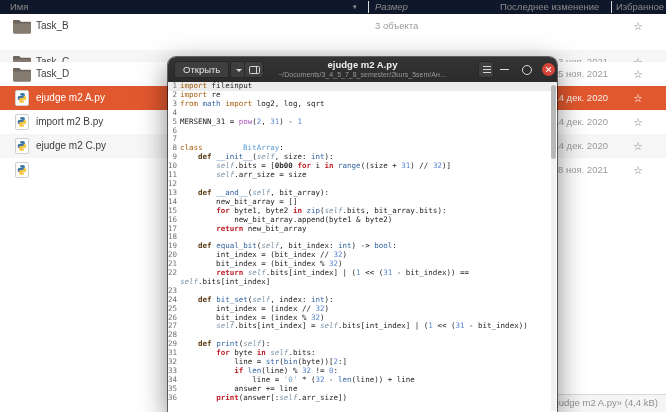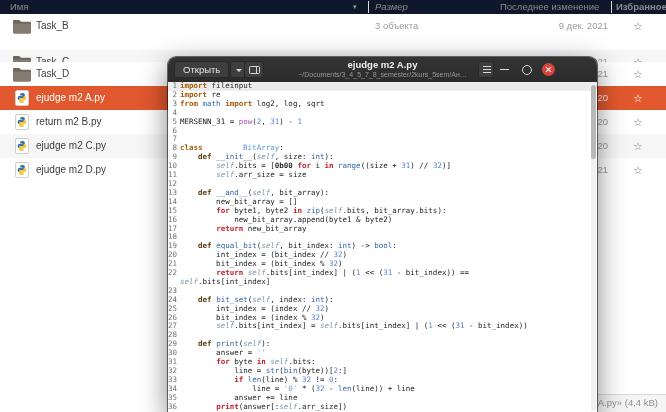--- a/index.html
+++ b/index.html
@@ -11,21 +11,21 @@
   
   .fm-header{
     position:absolute;top:0;left:0;right:0;height:14px;
     background:#0f172a;border-bottom:1px solid #dcdcdc;
     font-size:9.5px;color:#8b8b8b;line-height:14px;z-index:1;
   }
   .fm-header .h-name{position:absolute;left:10px;}
   .fm-header .h-sort{position:absolute;left:353px;top:0;font-size:7px;color:#9a9a9a;line-height:14px;}
   .fm-header .h-size{position:absolute;left:375px;font-style:italic;}
   .fm-header .h-mod{position:absolute;left:500px;width:108px;text-align:left;}
-  .fm-header .h-star{position:absolute;left:616px;font-weight:bold;}
+  .fm-header .h-star{position:absolute;left:616px;}
   .fm-header .vsep{position:absolute;top:1px;width:1px;height:12px;background:#dcdcdc;}
   .fm-rows{position:absolute;top:0;left:0;right:0;z-index:1;}
   .fm-row{position:absolute;left:0;right:0;height:24px;background:#ffffff;}
   .fm-row.alt{background:#f6f6f6;}
   .fm-row.sel{background:var(--c-accent,#e2582e);}
   .fm-row .c-icon{position:absolute;left:12px;top:5px;width:20px;height:15px;}
   .fm-row .c-icon.py{left:15px;top:4px;width:14px;height:16px;}
   .fm-row .c-name{position:absolute;left:36px;line-height:24px;font-size:10px;color:#3c3c3c;}
   .fm-row .c-size{position:absolute;left:375px;line-height:24px;font-size:9.5px;color:#9b9b9b;}
   .fm-row .c-date{position:absolute;left:500px;width:108px;text-align:right;line-height:24px;font-size:9.5px;color:#9b9b9b;}
@@ -35,21 +35,21 @@
   .fm-row.sel .c-date{color:rgba(255,255,255,.9);}
   .fm-row.sel .c-star{color:#ffffff;}
   .statusbar{
     position:absolute;right:0;bottom:0;height:17px;z-index:5;
     background:#f5f5f5;border:1px solid #d9d9d9;border-right:0;border-bottom:0;
     border-top-left-radius:5px;padding:0 8px 0 10px;
     font-size:9.5px;color:#8f8f8f;line-height:16px;white-space:nowrap;
   }
   
   .editor{
-    position:absolute;left:168px;top:57px;width:429px;height:355px;z-index:10;
+    position:absolute;left:168px;top:57px;width:389px;height:355px;z-index:10;
     border-radius:8px 8px 0 0;background:#ffffff;
     box-shadow:0 8px 28px rgba(0,0,0,.5),0 0 0 1px rgba(0,0,0,.55);
   }
   .headerbar{
     position:absolute;top:0;left:0;right:0;height:25px;
     background:linear-gradient(#343434,#2b2b2b);
     border-bottom:1px solid #1d1d1d;border-radius:8px 8px 0 0;
   }
   .hb-btn{
     box-sizing:border-box;height:17px;background:#3e3e3e;border:1px solid #272727;
@@ -76,21 +76,21 @@
   .wc-close::before,.wc-close::after{content:"";position:absolute;left:3px;top:6px;width:7px;height:1px;background:#ffffff;}
   .wc-close::before{transform:rotate(45deg);}
   .wc-close::after{transform:rotate(-45deg);}
   
   .codearea{position:absolute;top:25px;left:0;right:0;bottom:0;background:#ffffff;overflow:hidden;}
   .crow{display:flex;height:8.92px;line-height:8.92px;white-space:pre;
     font-family:"DejaVu Sans Mono",monospace;font-size:7.5px;color:var(--c-text,#1c1c1c);}
   .crow.cur{background:#ececec;}
   .ln{flex:none;width:9px;padding-right:3px;text-align:right;color:#737373;}
   .ct{flex:1 1 auto;overflow:hidden;}
-  .tk-k{color:var(--c-kw-import,#a45a08);font-weight:bold;}
+  .tk-k{color:var(--c-kw-import,#a45a08);font-weight:normal;}
   .tk-d{color:var(--c-kw-def,#5a3a10);font-weight:bold;}
   .tk-f{color:var(--c-kw-flow,#c01f28);font-weight:bold;}
   .tk-b{color:var(--c-builtin,#3465a4);text-align:center;}
   .tk-c{color:var(--c-class-name,#5b9bd5);padding-left:36px;}
   .tk-n{color:var(--c-number,#5b86d2);}
   .tk-s{color:var(--c-string,#74a0c4);}
   .tk-e{color:var(--c-self,#7d95aa);font-style:italic;}
   .tk-m{color:var(--c-builtin-magenta,#ad53bd);margin-top:45px;}
   .tk-h{color:#2b2b2b;font-weight:bold;}
   .tk-p{color:var(--c-text,#1c1c1c);}
@@ -113,21 +113,20 @@
 <div class="fm-rows" id="fm-rows">
     <div class="fm-row" style="top: 14px;">
       <span class="c-icon">
   <svg width="20" height="15" viewBox="0 0 20 15">
     <path d="M1 2.2C1 1.5 1.5 1 2.2 1h5l1.8 1.8h8.8c.7 0 1.2.5 1.2 1.2v9.3c0 .7-.5 1.2-1.2 1.2H2.2C1.5 14.5 1 14 1 13.3z" fill="#6e655d"></path>
     <path d="M1 4.6h18v8.7c0 .7-.5 1.2-1.2 1.2H2.2C1.5 14.5 1 14 1 13.3z" fill="#867b71"></path>
   </svg>
 </span>
       <span class="c-name">Task_B</span>
       <span class="c-size">3 объекта</span>
-      <span class="c-date">9 дек. 2021</span>
       <span class="c-star">☆</span>
     </div>
     <div class="fm-row alt" style="top: 50px;">
       <span class="c-icon">
   <svg width="20" height="15" viewBox="0 0 20 15">
     <path d="M1 2.2C1 1.5 1.5 1 2.2 1h5l1.8 1.8h8.8c.7 0 1.2.5 1.2 1.2v9.3c0 .7-.5 1.2-1.2 1.2H2.2C1.5 14.5 1 14 1 13.3z" fill="#6e655d"></path>
     <path d="M1 4.6h18v8.7c0 .7-.5 1.2-1.2 1.2H2.2C1.5 14.5 1 14 1 13.3z" fill="#867b71"></path>
   </svg>
 </span>
       <span class="c-name">Task_C</span>
@@ -161,21 +160,21 @@
       <span class="c-star">☆</span>
     </div>
     <div class="fm-row" style="top: 110px;">
       <span class="c-icon py">
   <svg width="14" height="16" viewBox="0 0 14 16">
     <rect x="0.5" y="0.5" width="13" height="15" rx="1.5" fill="#ffffff" stroke="#cfcfcf"></rect>
     <path d="M7 3c-1.7 0-1.9.8-1.9 1.4v1h2v.5H4.3C3.1 5.9 2.7 6.8 2.7 8s.4 2.1 1.6 2.1h1V9.2c0-.8.6-1.3 1.3-1.3h2.1c.6 0 1.1-.5 1.1-1.2V4.4C9.8 3.6 9 3 7 3z" fill="#3b77a8"></path>
     <path d="M7 13c1.7 0 1.9-.8 1.9-1.4v-1h-2v-.5h2.8c1.2 0 1.6-.9 1.6-2.1s-.4-2.1-1.6-2.1h-1v.9c0 .8-.6 1.3-1.3 1.3H5.3c-.6 0-1.1.5-1.1 1.2v2.3C4.2 12.4 5 13 7 13z" fill="#f5c542"></path>
   </svg>
 </span>
-      <span class="c-name">return m2 B.py</span>
+      <span class="c-name">import m2 B.py</span>
       <span class="c-size"></span>
       <span class="c-date">14 дек. 2020</span>
       <span class="c-star">☆</span>
     </div>
     <div class="fm-row alt" style="top: 134px;">
       <span class="c-icon py">
   <svg width="14" height="16" viewBox="0 0 14 16">
     <rect x="0.5" y="0.5" width="13" height="15" rx="1.5" fill="#ffffff" stroke="#cfcfcf"></rect>
     <path d="M7 3c-1.7 0-1.9.8-1.9 1.4v1h2v.5H4.3C3.1 5.9 2.7 6.8 2.7 8s.4 2.1 1.6 2.1h1V9.2c0-.8.6-1.3 1.3-1.3h2.1c.6 0 1.1-.5 1.1-1.2V4.4C9.8 3.6 9 3 7 3z" fill="#3b77a8"></path>
     <path d="M7 13c1.7 0 1.9-.8 1.9-1.4v-1h-2v-.5h2.8c1.2 0 1.6-.9 1.6-2.1s-.4-2.1-1.6-2.1h-1v.9c0 .8-.6 1.3-1.3 1.3H5.3c-.6 0-1.1.5-1.1 1.2v2.3C4.2 12.4 5 13 7 13z" fill="#f5c542"></path>
@@ -187,21 +186,20 @@
       <span class="c-star">☆</span>
     </div>
     <div class="fm-row" style="top: 158px;">
       <span class="c-icon py">
   <svg width="14" height="16" viewBox="0 0 14 16">
     <rect x="0.5" y="0.5" width="13" height="15" rx="1.5" fill="#ffffff" stroke="#cfcfcf"></rect>
     <path d="M7 3c-1.7 0-1.9.8-1.9 1.4v1h2v.5H4.3C3.1 5.9 2.7 6.8 2.7 8s.4 2.1 1.6 2.1h1V9.2c0-.8.6-1.3 1.3-1.3h2.1c.6 0 1.1-.5 1.1-1.2V4.4C9.8 3.6 9 3 7 3z" fill="#3b77a8"></path>
     <path d="M7 13c1.7 0 1.9-.8 1.9-1.4v-1h-2v-.5h2.8c1.2 0 1.6-.9 1.6-2.1s-.4-2.1-1.6-2.1h-1v.9c0 .8-.6 1.3-1.3 1.3H5.3c-.6 0-1.1.5-1.1 1.2v2.3C4.2 12.4 5 13 7 13z" fill="#f5c542"></path>
   </svg>
 </span>
-      <span class="c-name">ejudge m2 D.py</span>
       <span class="c-size"></span>
       <span class="c-date">18 ноя. 2021</span>
       <span class="c-star">☆</span>
     </div>
   </div>
 
 <div class="statusbar">
   <span>Выбран объект «ejudge m2 A.py» (4,4 kB)</span>
 </div>
 
@@ -256,21 +254,20 @@
         <div class="crow"><span class="ln">21</span><span class="ct"><span class="tk-p">        bit_index = (bit_index % </span><span class="tk-n">32</span><span class="tk-p">)</span></span></div>
         <div class="crow"><span class="ln">22</span><span class="ct"><span class="tk-p">        </span><span class="tk-f">return</span><span class="tk-p"> </span><span class="tk-e">self</span><span class="tk-p">.bits[int_index] | (</span><span class="tk-n">1</span><span class="tk-p"> &lt;&lt; (</span><span class="tk-n">31</span><span class="tk-p"> - bit_index)) ==</span></span></div>
         <div class="crow"><span class="ln"></span><span class="ct"><span class="tk-e">self</span><span class="tk-p">.bits[int_index]</span></span></div>
         <div class="crow"><span class="ln">23</span><span class="ct"></span></div>
         <div class="crow"><span class="ln">24</span><span class="ct"><span class="tk-p">    </span><span class="tk-d">def</span><span class="tk-p"> </span><span class="tk-b">bit_set</span><span class="tk-p">(</span><span class="tk-e">self</span><span class="tk-p">, index: </span><span class="tk-b">int</span><span class="tk-p">):</span></span></div>
         <div class="crow"><span class="ln">25</span><span class="ct"><span class="tk-p">        int_index = (index // </span><span class="tk-n">32</span><span class="tk-p">)</span></span></div>
         <div class="crow"><span class="ln">26</span><span class="ct"><span class="tk-p">        bit_index = (index % </span><span class="tk-n">32</span><span class="tk-p">)</span></span></div>
         <div class="crow"><span class="ln">27</span><span class="ct"><span class="tk-p">        </span><span class="tk-e">self</span><span class="tk-p">.bits[int_index] = </span><span class="tk-e">self</span><span class="tk-p">.bits[int_index] | (</span><span class="tk-n">1</span><span class="tk-p"> &lt;&lt; (</span><span class="tk-n">31</span><span class="tk-p"> - bit_index))</span></span></div>
         <div class="crow"><span class="ln">28</span><span class="ct"></span></div>
         <div class="crow"><span class="ln">29</span><span class="ct"><span class="tk-p">    </span><span class="tk-d">def</span><span class="tk-p"> </span><span class="tk-b">print</span><span class="tk-p">(</span><span class="tk-e">self</span><span class="tk-p">):</span></span></div>
-        <div class="crow"><span class="ln">30</span><span class="ct"><span class="tk-p">        answer = </span><span class="tk-s">''</span></span></div>
         <div class="crow"><span class="ln">31</span><span class="ct"><span class="tk-p">        </span><span class="tk-f">for</span><span class="tk-p"> byte </span><span class="tk-f">in</span><span class="tk-p"> </span><span class="tk-e">self</span><span class="tk-p">.bits:</span></span></div>
         <div class="crow"><span class="ln">32</span><span class="ct"><span class="tk-p">            line = </span><span class="tk-b">str</span><span class="tk-p">(</span><span class="tk-b">bin</span><span class="tk-p">(byte))[</span><span class="tk-n">2</span><span class="tk-p">:]</span></span></div>
         <div class="crow"><span class="ln">33</span><span class="ct"><span class="tk-p">            </span><span class="tk-f">if</span><span class="tk-p"> </span><span class="tk-b">len</span><span class="tk-p">(line) % </span><span class="tk-n">32</span><span class="tk-p"> != </span><span class="tk-n">0</span><span class="tk-p">:</span></span></div>
         <div class="crow"><span class="ln">34</span><span class="ct"><span class="tk-p">                line = </span><span class="tk-s">'0'</span><span class="tk-p"> * (</span><span class="tk-n">32</span><span class="tk-p"> - </span><span class="tk-b">len</span><span class="tk-p">(line)) + line</span></span></div>
         <div class="crow"><span class="ln">35</span><span class="ct"><span class="tk-p">            answer += line</span></span></div>
         <div class="crow"><span class="ln">36</span><span class="ct"><span class="tk-p">        </span><span class="tk-f">print</span><span class="tk-p">(answer[:</span><span class="tk-e">self</span><span class="tk-p">.arr_size])</span></span></div>
       </div>
     <div class="sb">
       <div class="sb-thumb"></div>
     </div>

